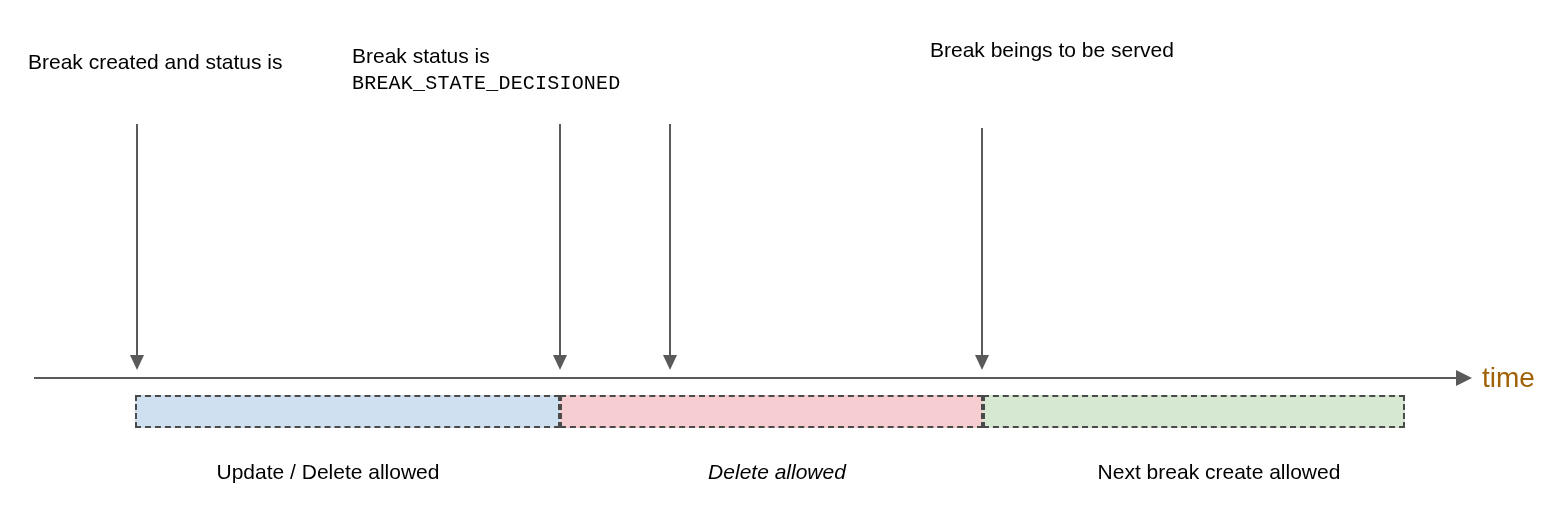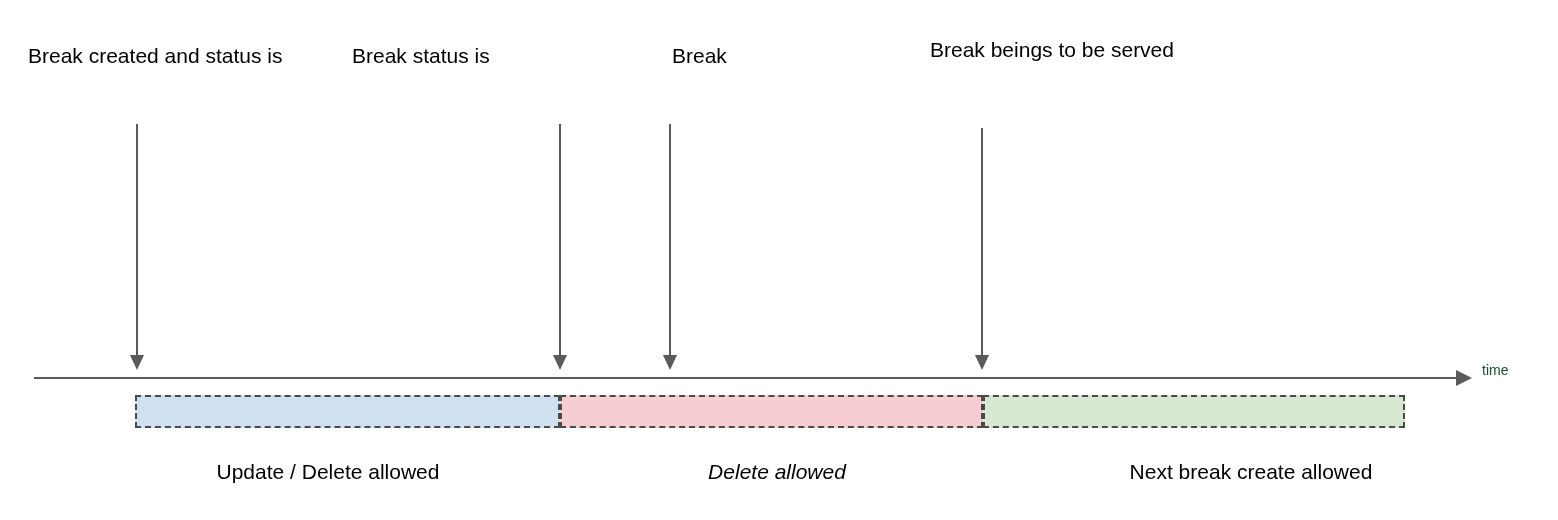--- a/index.html
+++ b/index.html
@@ -73,22 +73,22 @@
     position: absolute;
     width: 0;
     height: 0;
     border-top: 8px solid transparent;
     border-bottom: 8px solid transparent;
     border-left: 16px solid #5a5a5a;
   }
   #axis-label {
     position: absolute;
     font-family: "Liberation Sans", sans-serif;
-    font-size: 14px;
-    color: #14532d;
+    font-size: 28px;
+    color: #a16207;
     white-space: nowrap;
   }
 
   
   .phase-bar {
     position: absolute;
     top: 395px;
     height: 33px;
     box-sizing: border-box;
     border: 2px dashed #4a4a4a;
@@ -104,31 +104,31 @@
     white-space: nowrap;
     transform: translateX(-50%);
   }
 </style>
 </head>
 <body>
 
 <div id="canvas">
 
   <div id="annotations-layer">
-      <div class="annotation" style="left: 28px; top: 42px;"><span class="plain">Break created and status is</span></div>
+      <div class="annotation" style="left: 28px; top: 48px;"><span class="plain">Break created and status is</span></div>
       <div class="vmarker" style="left: 130px; top: 124px; height: 246px;">
         <div class="shaft"></div>
         <div class="head"></div>
       </div>
-      <div class="annotation" style="left: 352px; top: 42px;"><span class="plain">Break status is</span></div>
+      <div class="annotation" style="left: 352px; top: 42px;"><span class="plain">Break status is</span><span class="mono">BREAK_STATE_DECISIONED</span></div>
       <div class="vmarker" style="left: 553px; top: 124px; height: 246px;">
         <div class="shaft"></div>
         <div class="head"></div>
       </div>
-      <div class="annotation" style="left: 672px; top: 42px;"><span class="plain">Break</span></div>
+      <div class="annotation" style="left: 672px; top: 42px;"></div>
       <div class="vmarker" style="left: 663px; top: 124px; height: 246px;">
         <div class="shaft"></div>
         <div class="head"></div>
       </div>
       <div class="annotation" style="left: 930px; top: 36px;"><span class="plain">Break beings to be served</span></div>
       <div class="vmarker" style="left: 975px; top: 128px; height: 242px;">
         <div class="shaft"></div>
         <div class="head"></div>
       </div>
     </div>
@@ -136,16 +136,16 @@
   <div id="axis-line" style="left: 34px; top: 377px; width: 1422px;"></div>
   <div id="axis-arrowhead" style="left: 1456px; top: 370px;"></div>
   <div id="axis-label" style="left: 1482px; top: 362px;">time</div>
 
   <div id="phases-layer">
       <div class="phase-bar" style="left: 135px; width: 425px; background: rgb(207, 224, 240);"></div>
       <div class="phase-caption" style="left: 328px; top: 460px;">Update / Delete allowed</div>
       <div class="phase-bar" style="left: 560px; width: 423px; background: rgb(246, 205, 209);"></div>
       <div class="phase-caption" style="left: 777px; top: 460px; font-style: italic;">Delete allowed</div>
       <div class="phase-bar" style="left: 983px; width: 422px; background: rgb(215, 232, 210);"></div>
-      <div class="phase-caption" style="left: 1219px; top: 460px; margin-left: 32px;">Next break create allowed</div>
+      <div class="phase-caption" style="left: 1219px; top: 460px;">Next break create allowed</div>
     </div>
 
 </div>
 
 </body></html>

